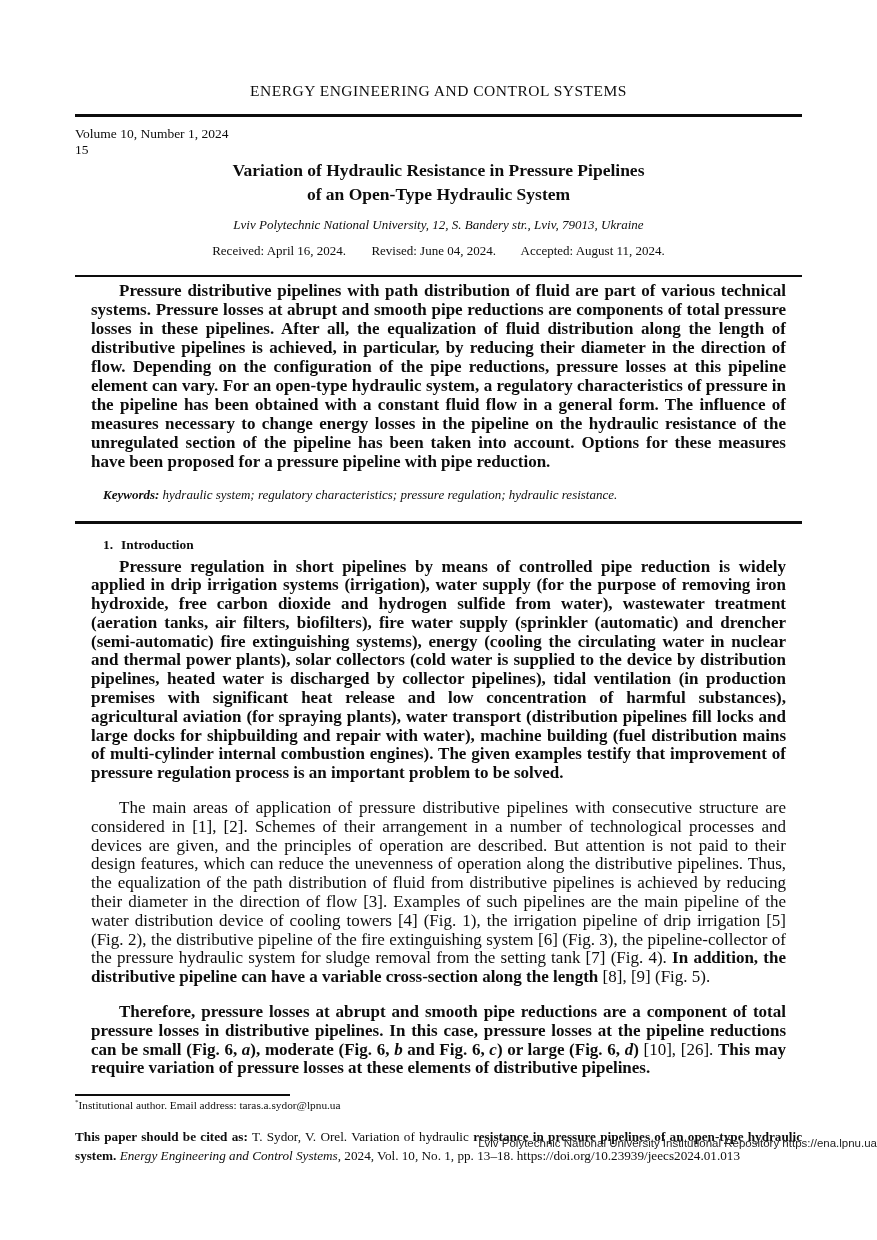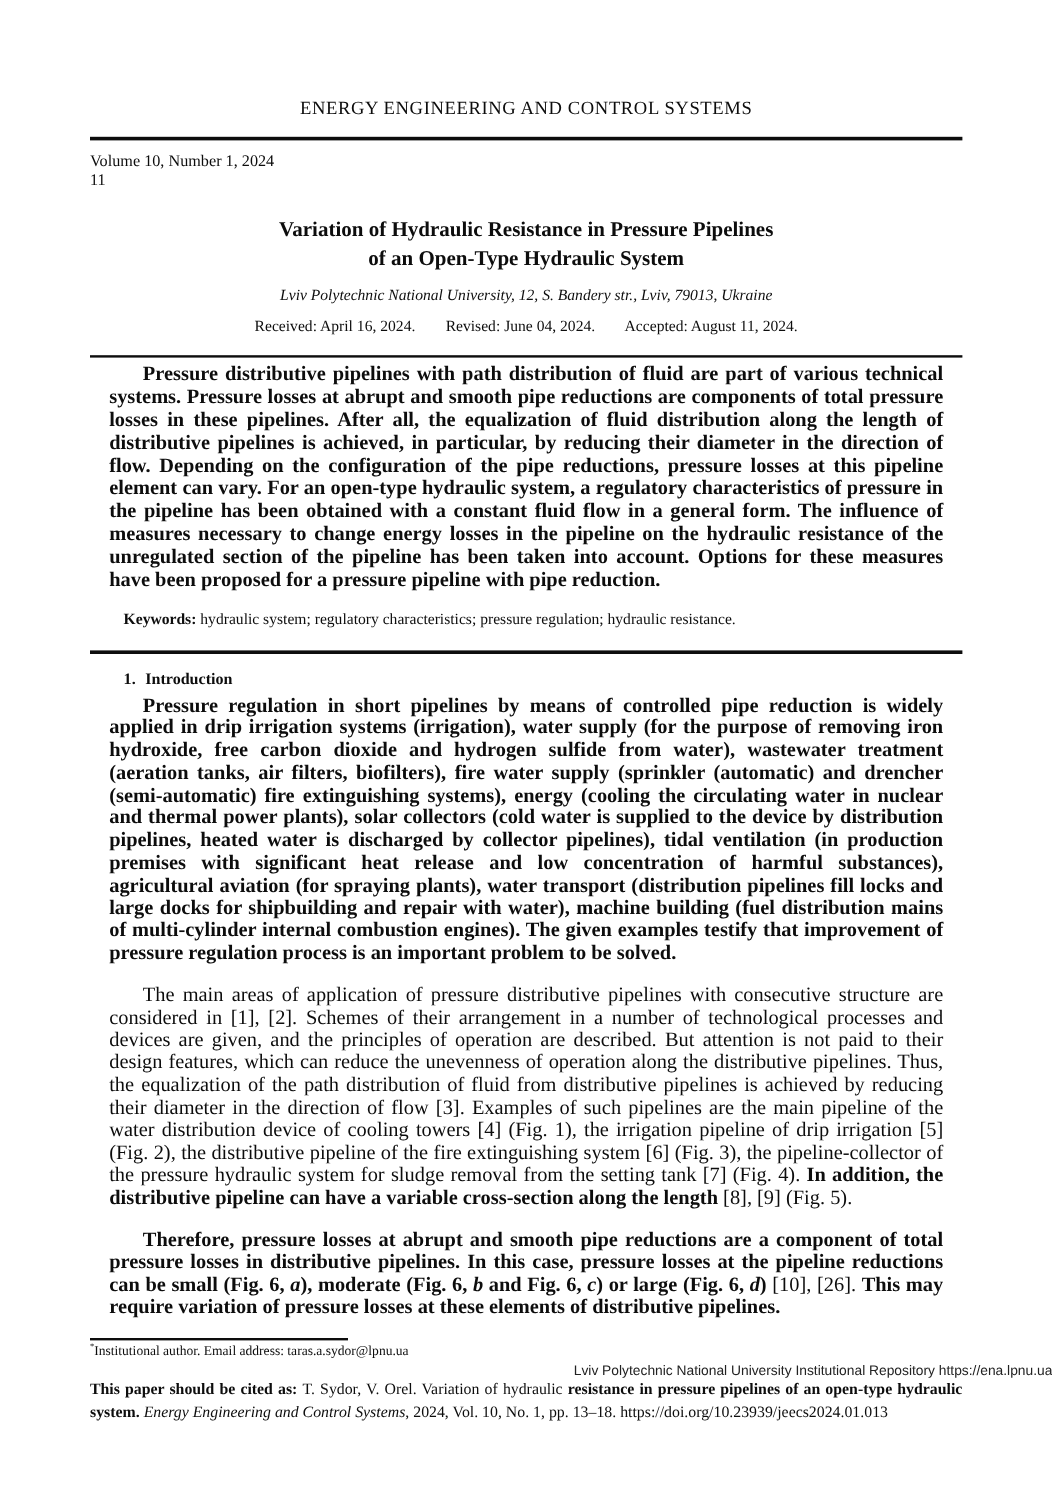--- a/index.html
+++ b/index.html
@@ -5,32 +5,32 @@
   html,body{margin:0;padding:0;background:#e8e8e8;}
   .page{
     position:relative;width:877px;height:1240px;background:#ffffff;overflow:hidden;
     font-family:"Liberation Serif","DejaVu Serif",serif;color:#0d0d0d;margin:0 auto;
   }
   .content{padding:0 75px;}
   .journal-header{margin-top:82px;text-align:center;font-size:15.5px;letter-spacing:0.5px;}
   .rule{height:2.5px;background:#0d0d0d;}
   .rule-1{margin-top:14px;}
   .volume-row{display:flex;justify-content:space-between;margin-top:9px;font-size:13.5px;flex-direction:column;}
-  .article-title{margin-top:21px;text-align:center;font-size:17.5px;font-weight:bold;line-height:24px;}
+  .article-title{text-align:center;font-size:17.5px;font-weight:bold;line-height:24px;}
   .authors{margin-top:15px;text-align:center;font-size:14.5px;}
   .affiliation{margin-top:11px;text-align:center;font-size:13px;font-style:italic;}
   .dates{margin-top:10px;text-align:center;font-size:13px;}
   .dates .gap{margin-right:22px;}
   .copyright{margin-top:10px;font-size:13px;}
   .rule-2{margin-top:16px;}
   .sec-heading{font-size:13.2px;font-weight:bold;padding-left:28px;}
   .abstract-heading{margin-top:19px;}
   .para{font-size:17px;line-height:19px;text-align:justify;text-indent:28px;margin:16px;}
   .abstract-body{margin-top:4px;font-weight:bold;}
-  .keywords{margin-top:7px;font-size:13px;padding-left:28px;}
+  .keywords{margin-top:7px;font-size:13px;padding-left:28px;font-style:italic;}
   .rule-3{margin-top:18px;}
   .intro-heading{margin-top:13px;font-size:13.4px;}
   .intro-heading .sec-num{margin-right:8px;}
   .intro-para{line-height:18.8px;}
   .p1{margin-top:5px;font-weight:bold;}
   .footnote-rule{margin-top:7px;width:215px;height:1.5px;background:#0d0d0d;}
   .footnote{margin-top:3px;font-size:11.3px;}
   .citation{margin-top:16px;font-size:13.2px;line-height:19px;text-align:justify;}
   .repo-footer{
     position:absolute;top:1137px;left:0;right:0;text-align:right;
@@ -46,21 +46,21 @@
 
 <div class="page">
   <div class="content">
 
     <div class="journal-header">ENERGY ENGINEERING AND CONTROL SYSTEMS</div>
 
     <div class="rule rule-1"></div>
 
     <div class="volume-row">
       <span>Volume 10, Number 1, 2024</span>
-      <span>11</span>
+      <span>15</span>
     </div>
 
     <div class="article-title">
       <div>Variation of Hydraulic Resistance in Pressure Pipelines</div>
       <div>of an Open-Type Hydraulic System</div>
     </div>
 
 
     <div class="affiliation">Lviv Polytechnic National University, 12, S. Bandery str., Lviv, 79013, Ukraine</div>
 

